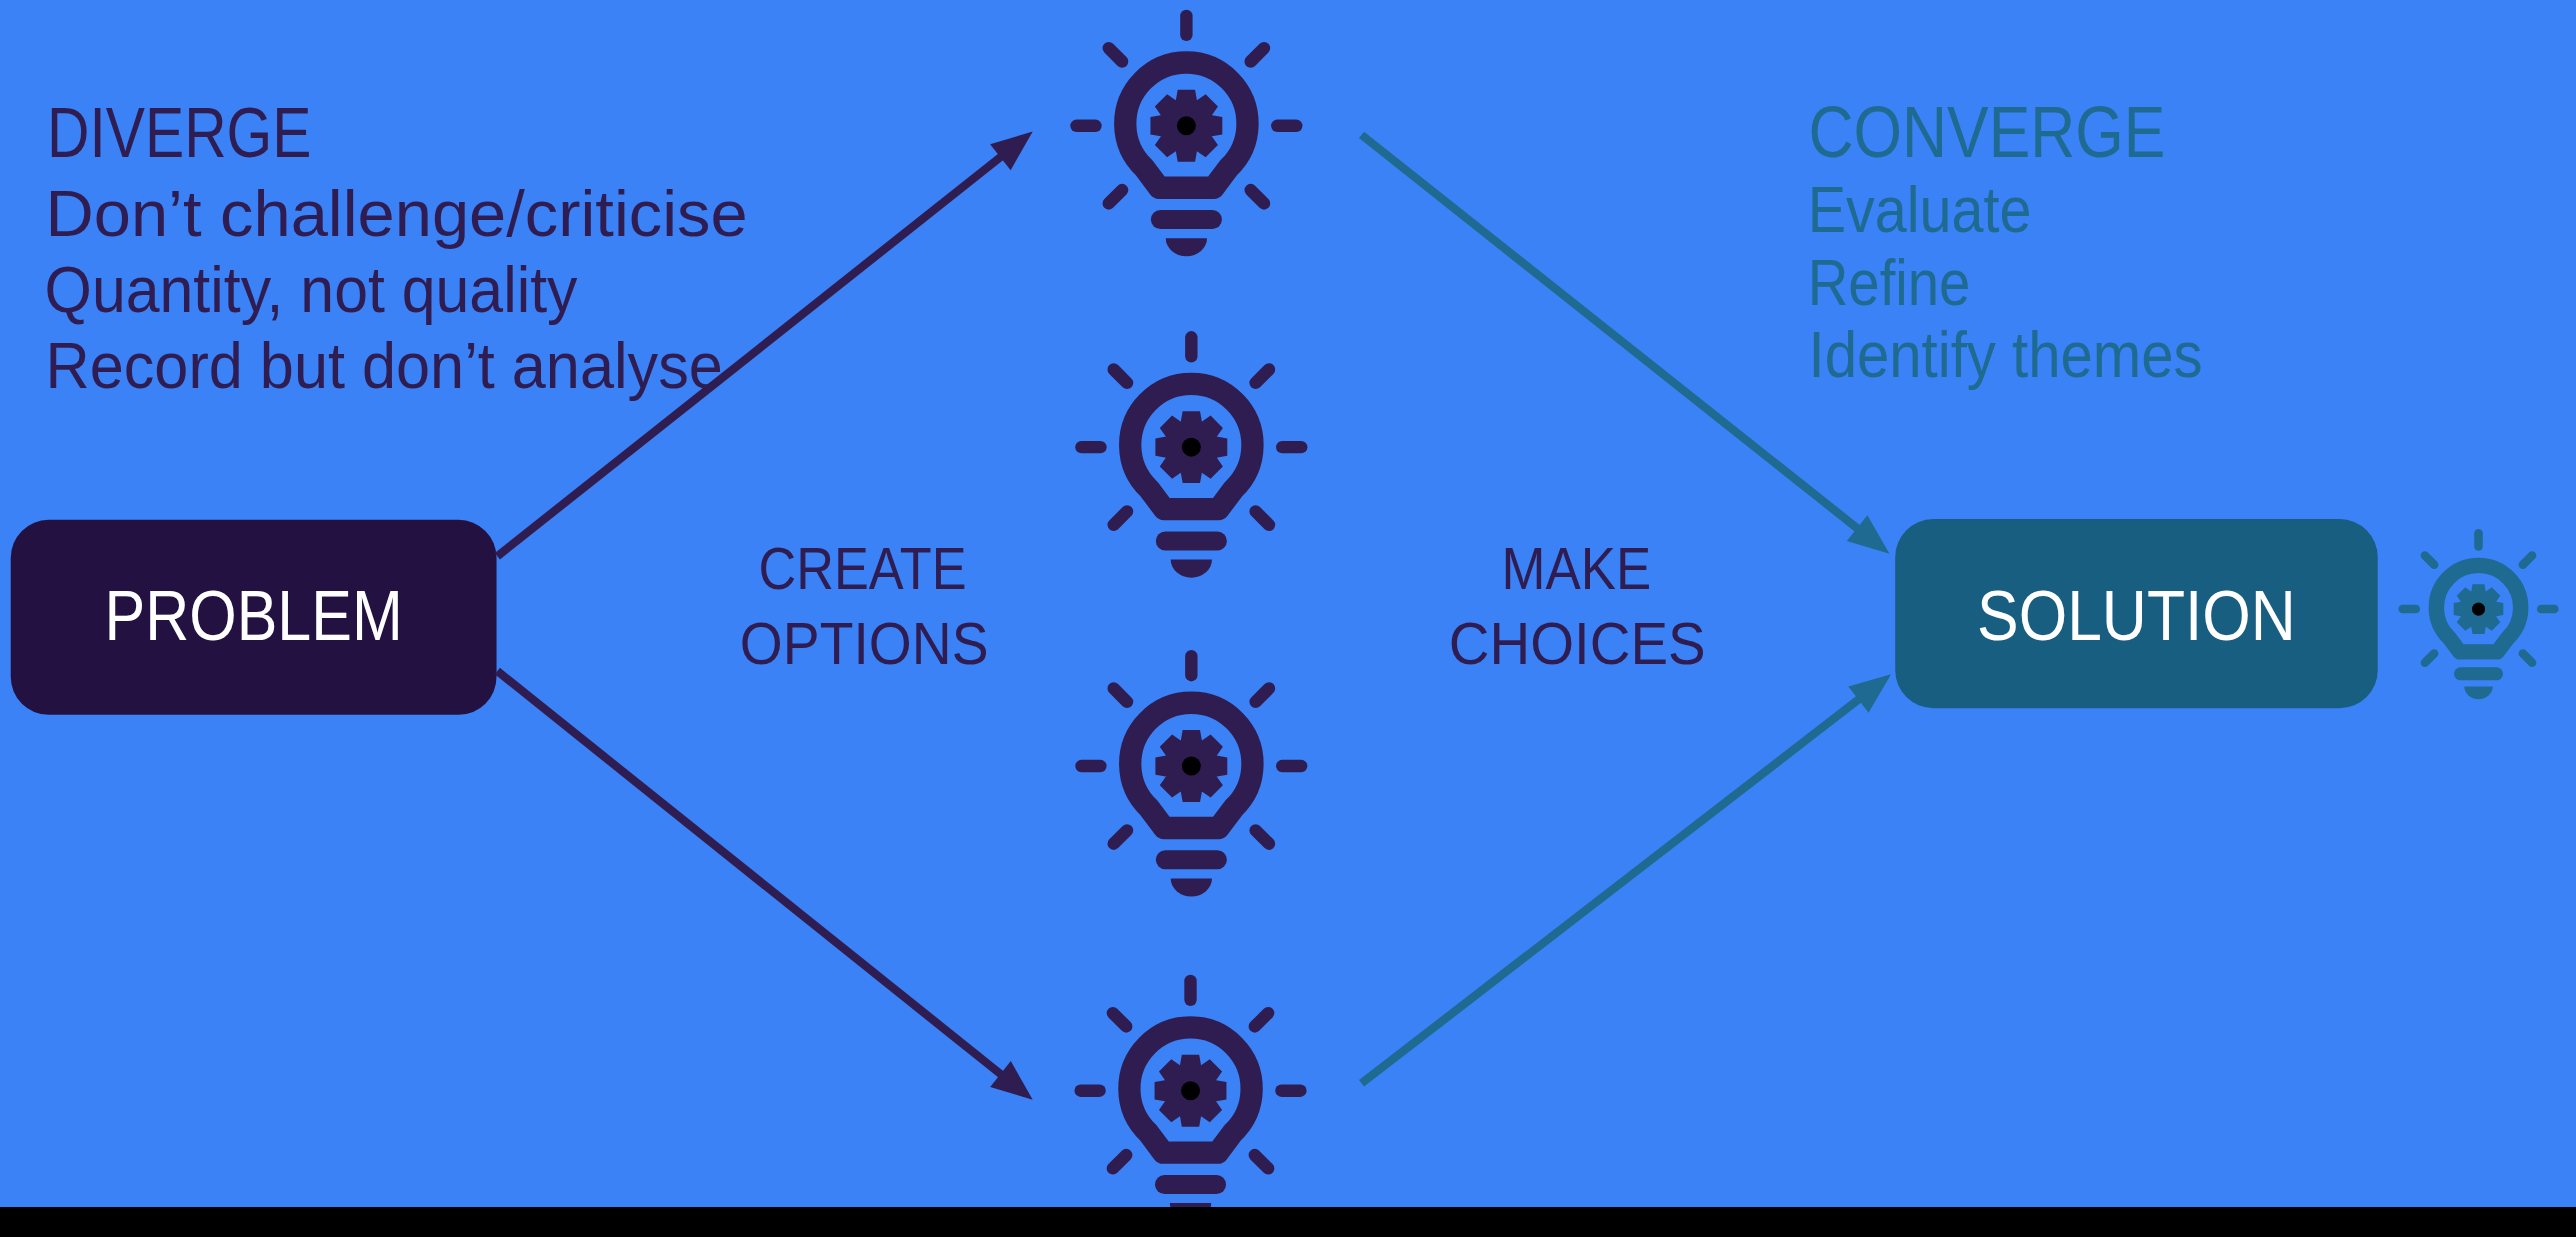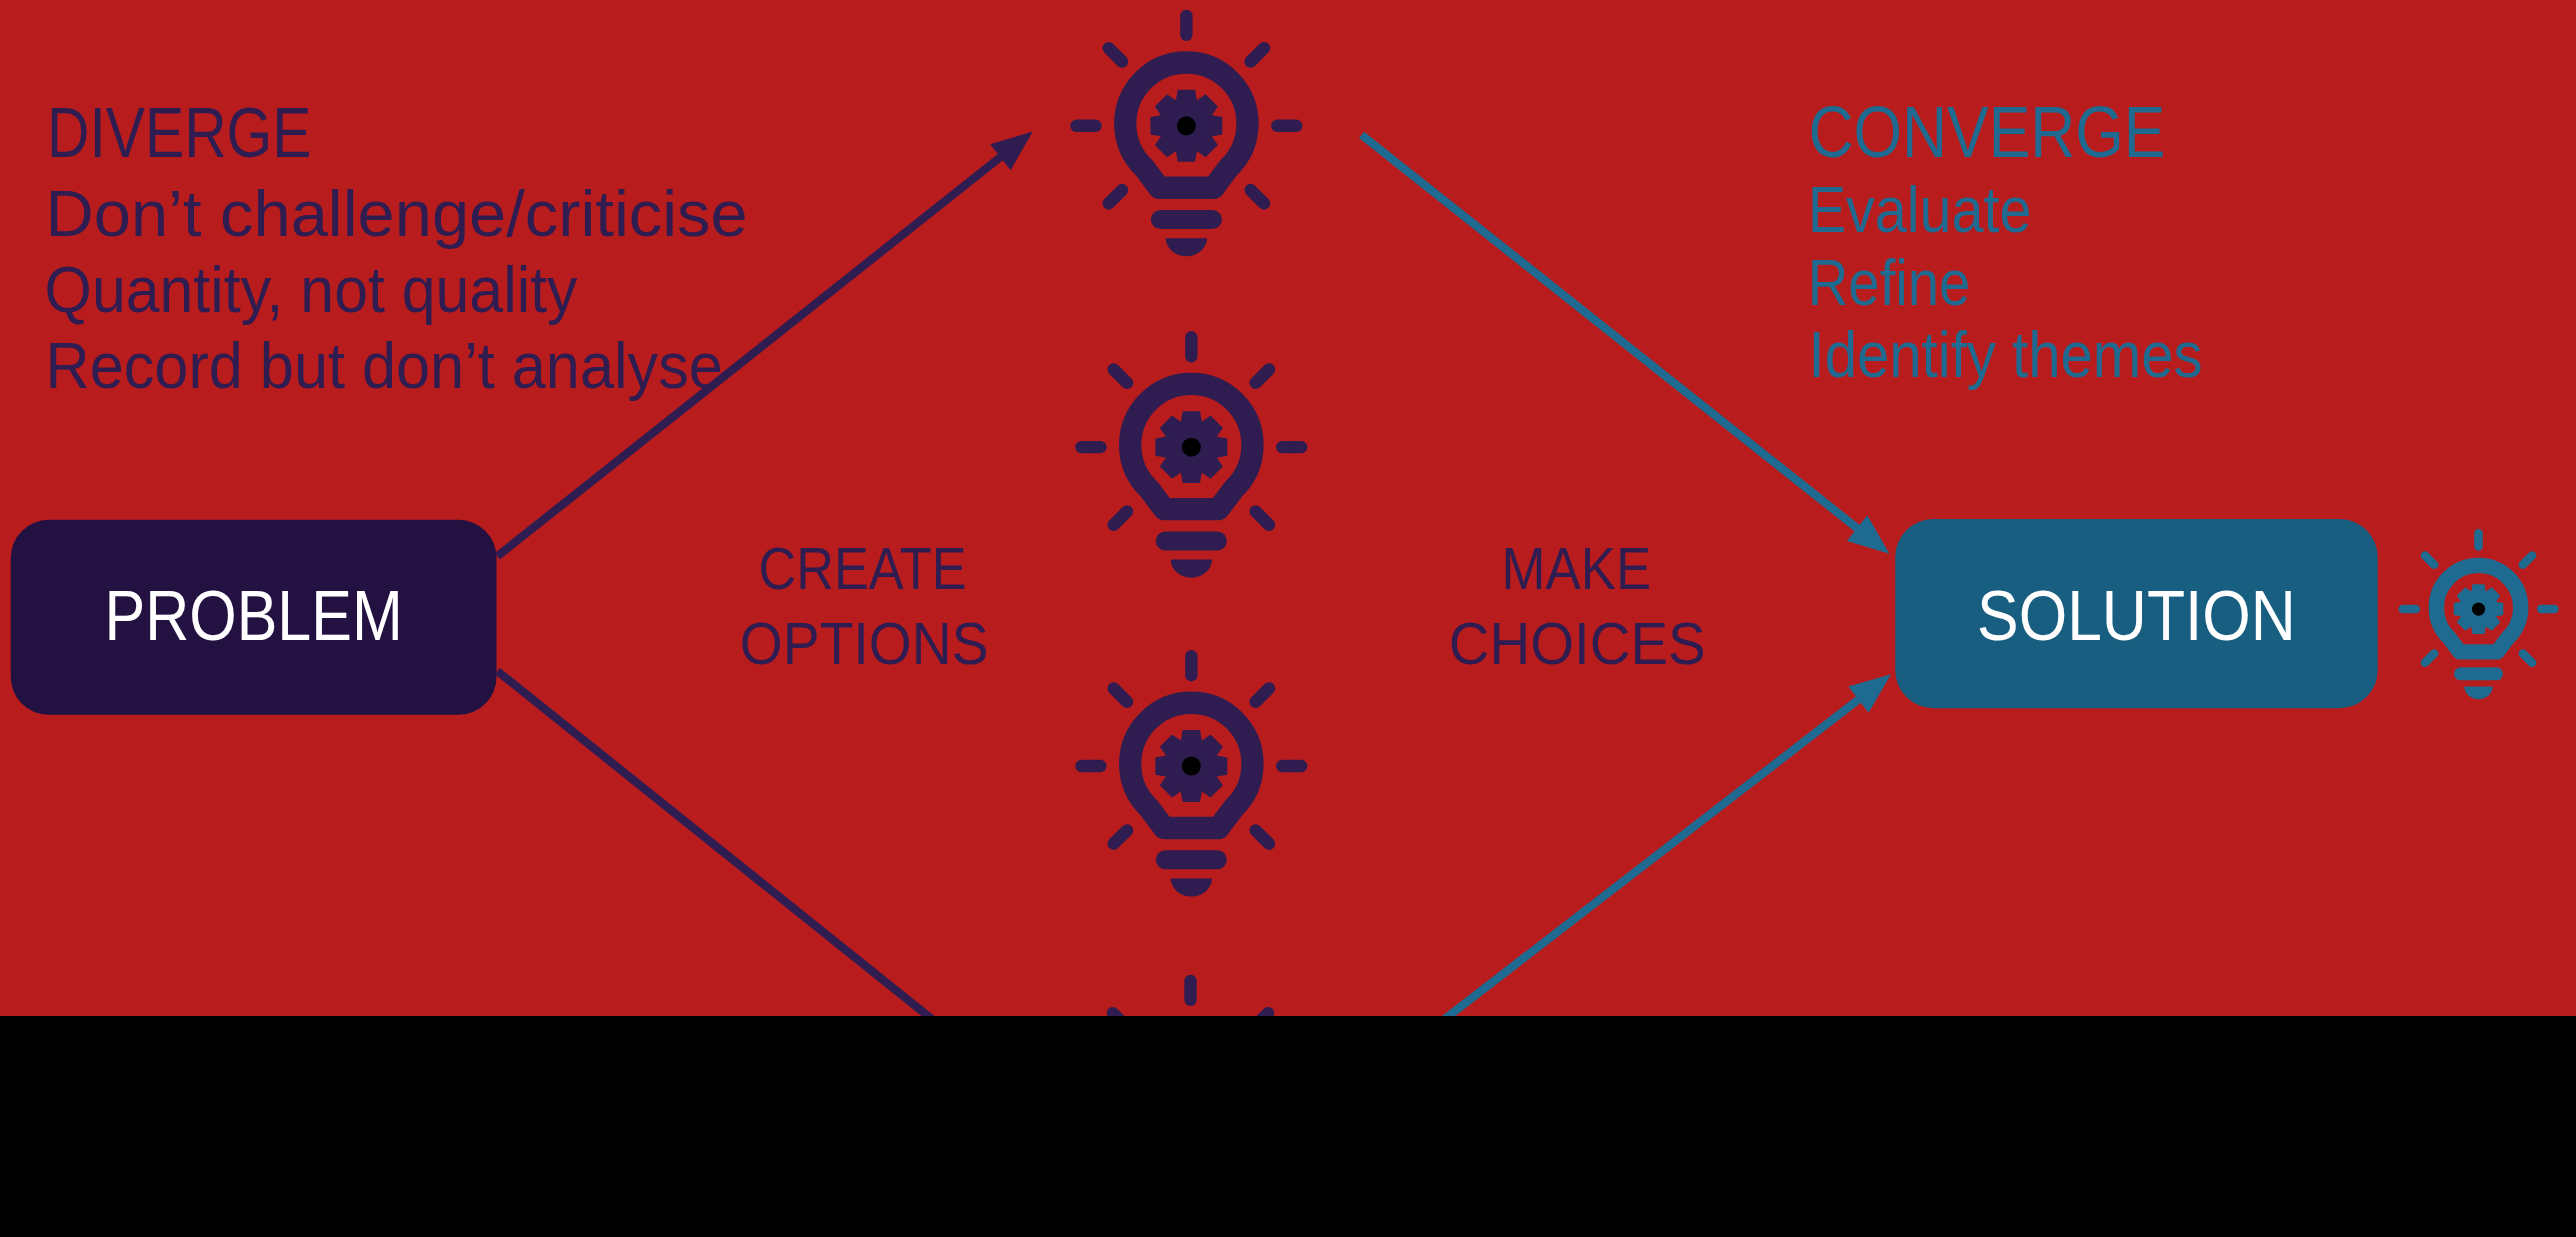--- a/index.html
+++ b/index.html
@@ -1,15 +1,15 @@
 <!DOCTYPE html>
 <html style="font-size:13.2px"><head><meta charset="utf-8">
 <style>
 html,body{margin:0;padding:0;background:#000;}
-#stage{position:relative;width:2576px;height:1016px;background:#b91c1c;overflow:hidden;}
+#stage{position:relative;width:2576px;height:1207px;background:#3b82f6;overflow:hidden;}
 text{font-family:"Liberation Sans",sans-serif;}
 </style></head><body>
 <div id="stage">
 <svg width="2576" height="1238" viewBox="0 0 3118 1498">
 <defs>
 <g id="bulb" fill="none" stroke="currentColor">
 <g stroke-width="15" stroke-linecap="round">
 <line x1="0" y1="-110" x2="0" y2="-133"></line>
 <line x1="-77.8" y1="-77.8" x2="-94" y2="-94"></line>
 <line x1="77.8" y1="-77.8" x2="94" y2="-94"></line>

